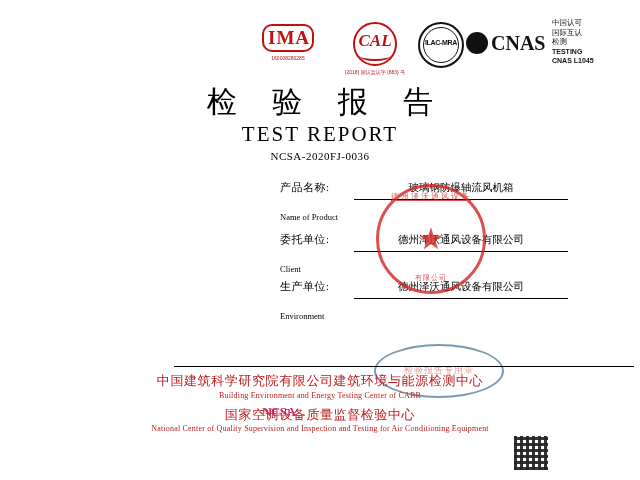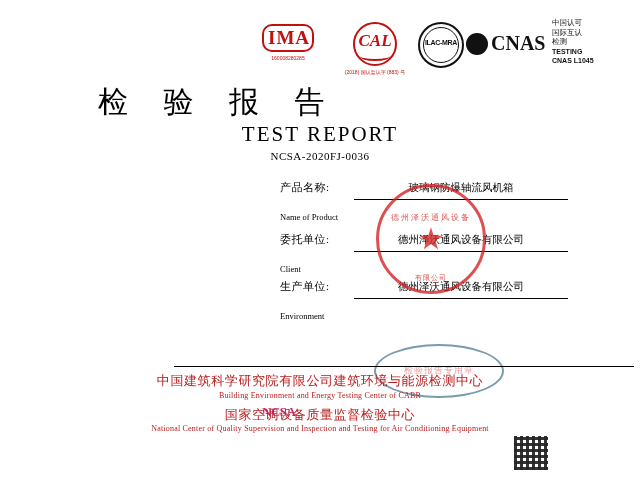--- a/index.html
+++ b/index.html
@@ -124,21 +124,21 @@
     font-weight: bold;
     font-family: "Liberation Sans", sans-serif;
     color: #111;
     letter-spacing: -0.3px;
   }
   .mark-cnas {
     left: 296px;
     top: 22px;
     width: 82px;
   }
-  .cnas-wrap { display: flex; align-items: center; }
+  .cnas-wrap { display: flex; }
   .cnas-dot {
     width: 22px; height: 22px;
     border-radius: 50%;
     background: #111;
     margin-right: 3px;
     flex: none;
   }
   .cnas-word {
     font-size: 20px;
     font-weight: bold;
@@ -157,20 +157,21 @@
     font-family: "Liberation Sans", sans-serif;
   }
   .mark-cnas-text .cn { font-size: 7.5px; }
   .mark-cnas-text .bold { font-weight: bold; }
 
   
   .title-cn {
     position: absolute;
     left: 0; right: 0;
     top: 82px;
+    text-align: center;
     font-size: 30px;
     letter-spacing: 14px;
     text-indent: 14px;
     font-family: "Liberation Serif", serif;
     color: #000;
     font-weight: 500;
   }
   .title-en {
     position: absolute;
     left: 0; right: 0;
@@ -281,21 +282,21 @@
     line-height: 1;
   }
   .stamp-arc-top, .stamp-arc-bottom {
     position: absolute;
     left: 0; right: 0;
     text-align: center;
     color: #d52020;
     font-size: 8px;
     letter-spacing: 2px;
   }
-  .stamp-arc-top { top: 25px; }
+  .stamp-arc-top { top: 4px; text-decoration: underline; }
   .stamp-arc-bottom { bottom: 8px; font-size: 7px; letter-spacing: 1px; }
 
   .stamp-oval {
     position: absolute;
     left: 290px;
     top: 344px;
     width: 126px;
     height: 50px;
     border: 2px solid #0c4a6e;
     border-radius: 50%;

